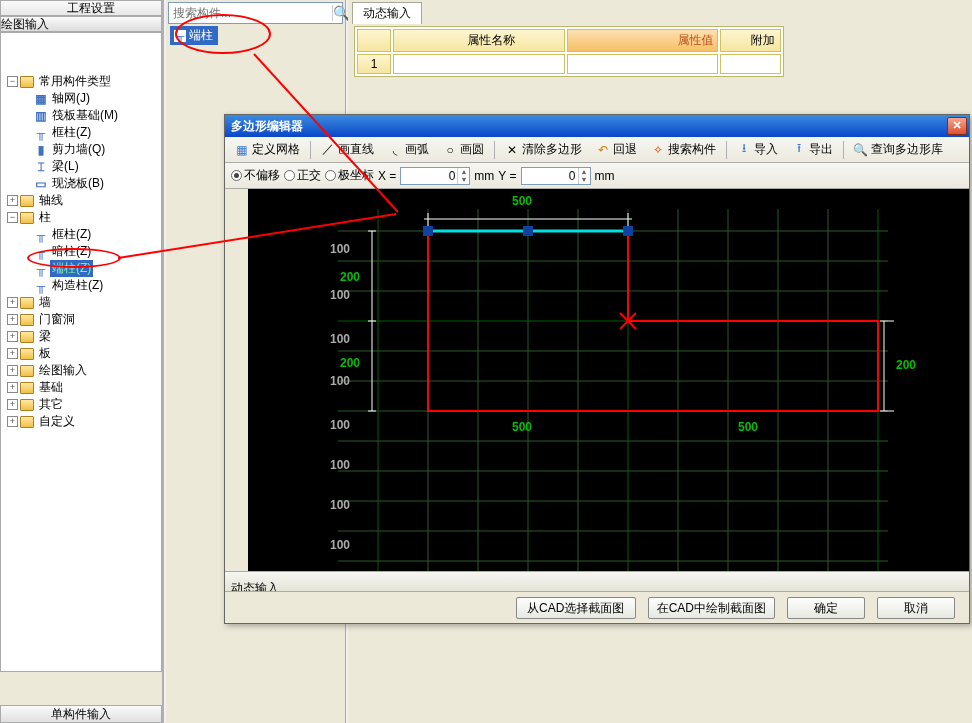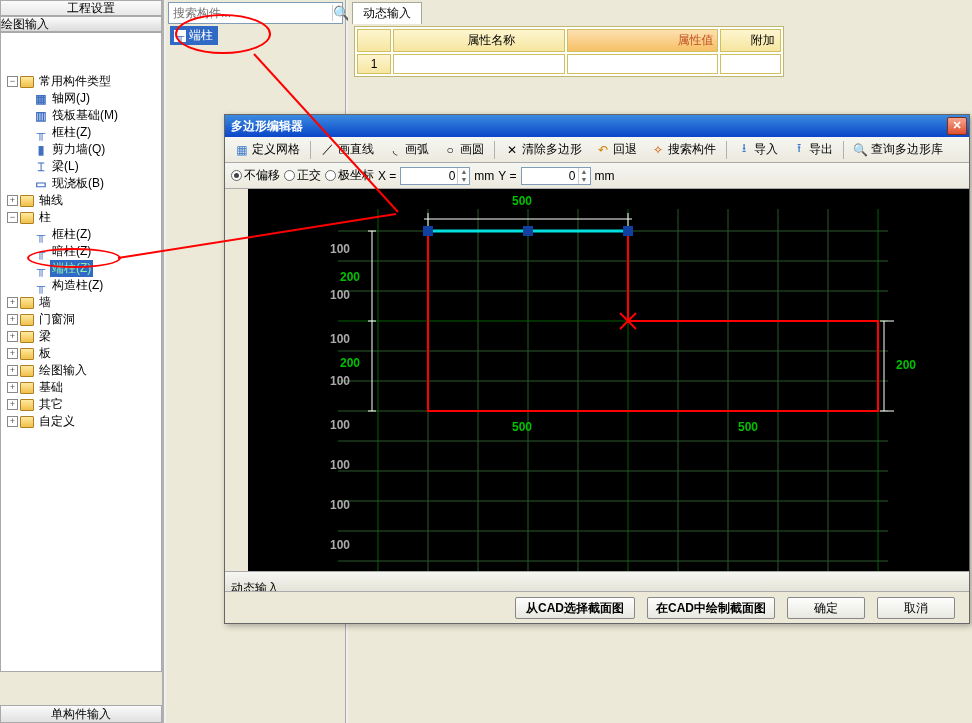--- a/index.html
+++ b/index.html
@@ -53,21 +53,21 @@
   .numfield{ width:70px;height:18px;border:1px solid #7f9db9;background:#fff;text-align:right;padding-right:14px;position:relative;line-height:16px;}
   .numfield .spin{position:absolute;right:0;top:0;bottom:0;width:12px;border-left:1px solid #ccc;display:flex;flex-direction:column;}
   .numfield .spin div{flex:1;font-size:7px;text-align:center;line-height:7px;color:#666;}
   
   .canvas-wrap{ flex:1; background:#000; position:relative; overflow:hidden;margin-left:23px;}
   .canvas-svg{ position:absolute; left:0; top:0; }
   
   .status-bar{ height:20px; border-top:1px solid #aaa; padding:8px 6px; background:linear-gradient(#f6f6f2,#e4e4d8);}
   .btn-row{ height:32px; display:flex; align-items:center; justify-content:flex-end; gap:12px; padding-right:14px; border-top:1px solid #aaa; background:#ece9d8;}
   .btn{ min-width:78px; height:22px; border:1px solid #888; background:linear-gradient(#fefefe,#e8e8e0); border-radius:2px; text-align:center; line-height:20px; padding:0 8px;}
-  .btn.wide{min-width:120px;font-weight:bold;}
+  .btn.wide{min-width:120px;}
 </style>
 </head>
 <body>
 
 <div class="left-panel">
   <div class="left-header">工程设置</div>
   <div class="left-tab">绘图输入</div>
   <div class="tree">
     <div style="height:36px"></div>
     <div class="tree-row">

